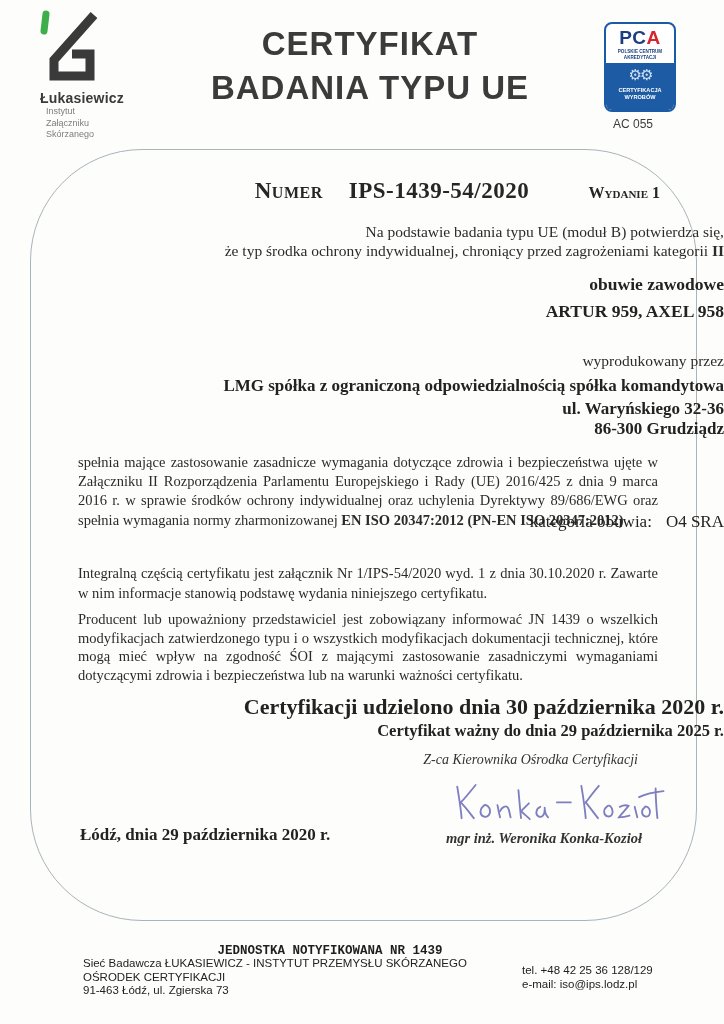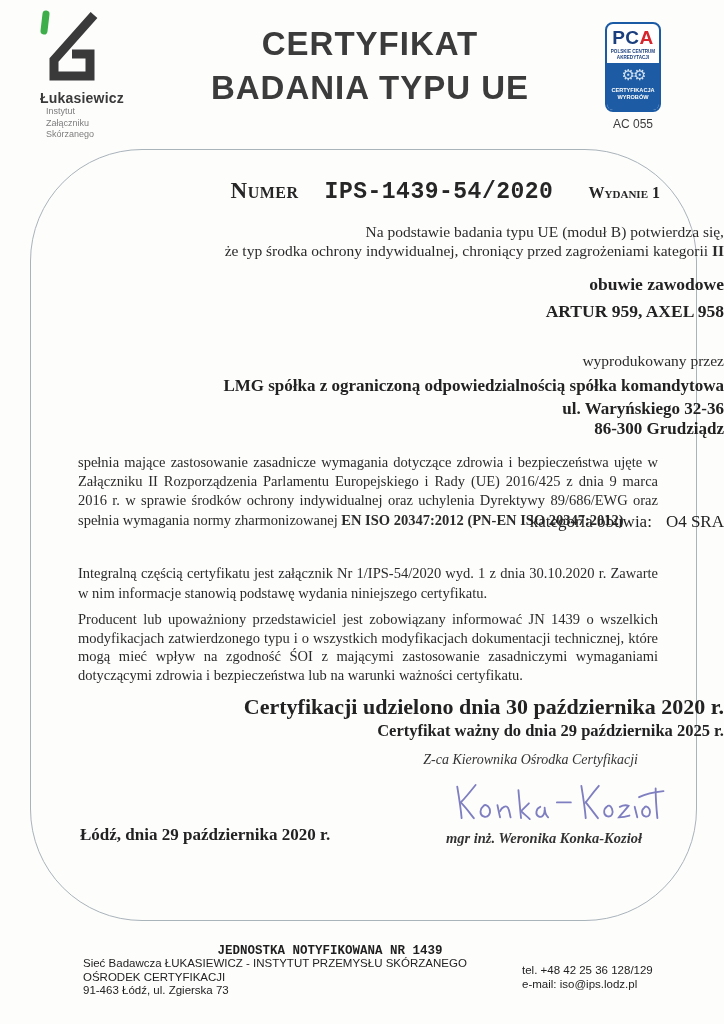--- a/index.html
+++ b/index.html
@@ -18,38 +18,38 @@
   .logo-block { left:36px; top:8px; width:120px; }
   .logo-mark { display:block; }
   .logo-brand { font-family:"Liberation Sans",sans-serif; font-weight:bold; font-size:14px; color:#3a3a3a; margin-top:2px; margin-left:4px; letter-spacing:0.2px;}
   .logo-sub  { font-family:"Liberation Sans",sans-serif; font-size:9px; color:#7d7d7d; margin-left:10px; line-height:11.5px; }
 
   .doc-title { left:140px; right:124px; top:22px; text-align:center;
     font-family:"Liberation Sans",sans-serif; font-weight:bold;
     font-size:33px; line-height:44px; color:#3b3b3b; letter-spacing:1px; }
 
   .pca-block { left:604px; top:22px; width:58px; text-align:center; }
-  .pca-box { width:56px; height:90px; border:2px solid #1b5aa5; border-radius:8px; background:#fff; overflow:hidden; margin:0 auto; }
+  .pca-box { width:72px; height:90px; border:2px solid #1b5aa5; border-radius:8px; background:#fff; overflow:hidden; margin:0 auto; }
   .pca-acronym { font-family:"Liberation Sans",sans-serif; font-weight:bold; font-size:19px; line-height:22px; letter-spacing:0.5px; margin-top:3px; }
   .pca-acronym .pc { color:#1b3f7e; }
   .pca-acronym .a  { color:#d6252c; }
   .pca-subtitle { font-family:"Liberation Sans",sans-serif; font-weight:bold; font-size:4.6px; line-height:5.6px; color:#1b3f7e; text-transform:uppercase; }
   .pca-badge { background:#1d5ba4; margin-top:3px; height:52px; padding-top:3px; }
   .pca-gears { color:#cfe0f2; font-size:15px; line-height:18px; letter-spacing:-2px; }
   .pca-badge-text { font-family:"Liberation Sans",sans-serif; font-weight:bold; font-size:5.6px; line-height:7px; color:#ffffff; text-transform:uppercase; margin-top:3px; }
   .pca-ac { font-family:"Liberation Sans",sans-serif; font-size:12px; color:#3c3c3c; margin-top:5px; }
 
   
   .cert-frame { left:30px; top:149px; width:667px; height:772px;
     border:1.5px solid #a9b3ba; border-radius:112px; background:transparent; }
 
   
   .numer-line { left:60px; right:0; top:178px; text-align:center;
     font-weight:bold; font-size:23px; color:#262626; font-variant:small-caps; letter-spacing:0.5px; }
-  .numer-line .num-val { margin-left:26px;font-family:Liberation Mono, monospace; }
+  .numer-line .num-val { margin-left:26px; }
   .wydanie { top:184px; right:64px; font-weight:bold; font-size:16px; color:#262626; font-variant:small-caps; }
 
   .center-line { left:0; right:0; text-align:right; }
   .intro { top:222px; font-size:15.5px; line-height:19px; color:#2b2b2b; }
   .b { font-weight:bold; }
 
   .product-type   { top:274px; font-weight:bold; font-size:17.5px; color:#222; }
   .product-models { top:301px; font-weight:bold; font-size:17.5px; color:#222; }
   .produced-by    { top:352px; font-size:15.5px; color:#2b2b2b; }
   .manu-name   { top:376px; font-weight:bold; font-size:17px; color:#222; }

